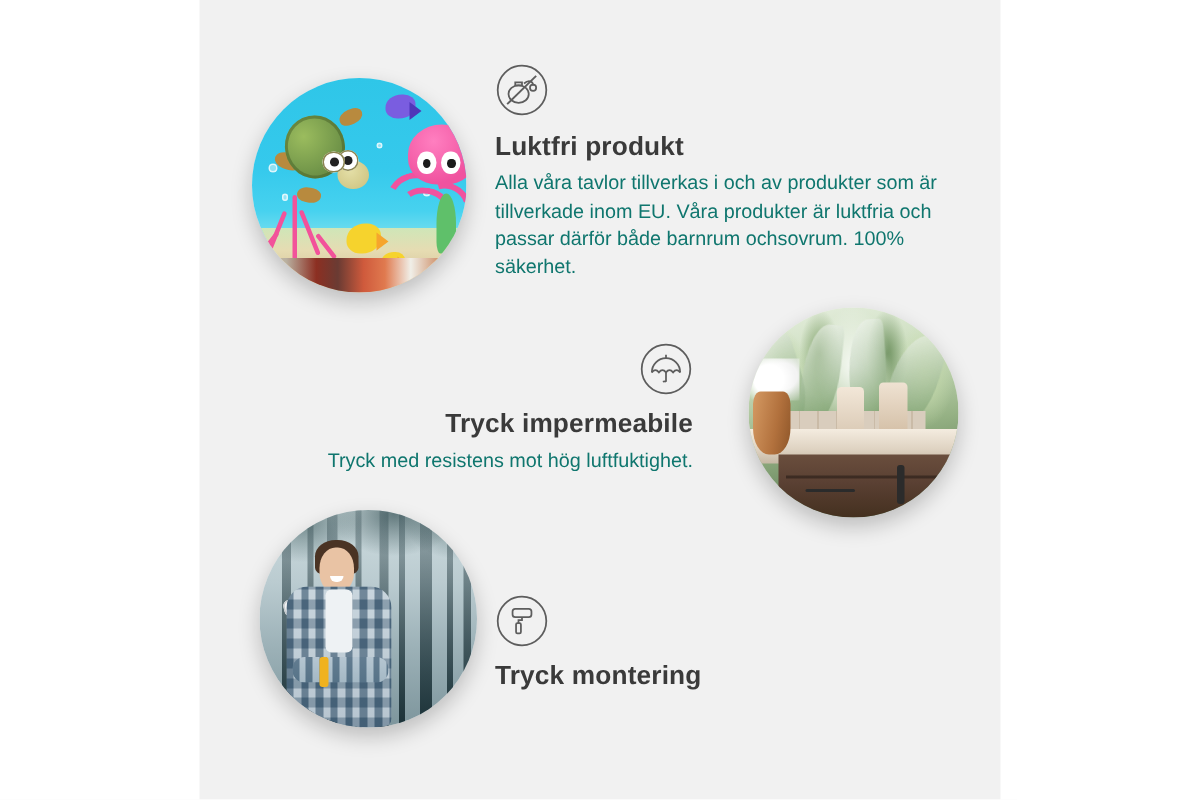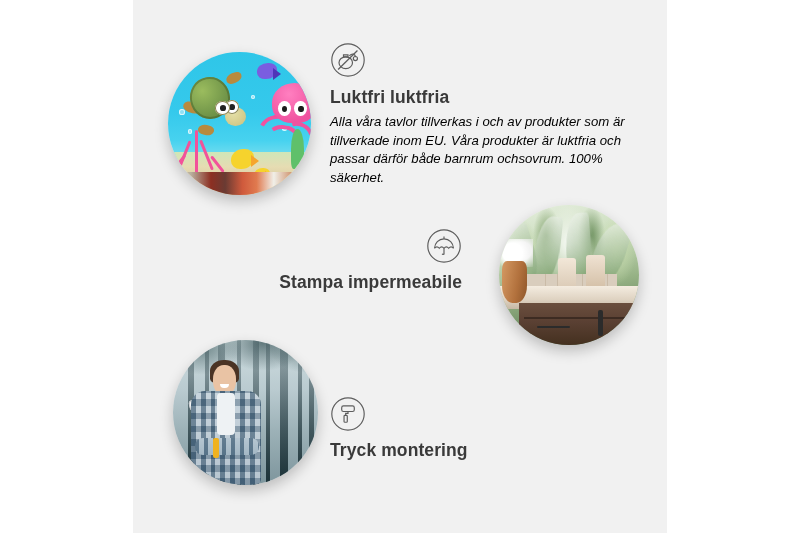--- a/index.html
+++ b/index.html
@@ -294,22 +294,21 @@
     margin: 0 0 5px 0;
     font-size: 17.5px;
     font-weight: bold;
     color: #3a3a3a;
     letter-spacing: 0.1px;
   }
   .feature p {
     margin: 0;
     font-size: 13.2px;
     line-height: 18.5px;
-    color: #000000;
-    font-style: italic;
+    color: #0f766e;
   }
 
   #feat-odour  { left: 330px; top: 42px;  width: 302px; text-align: left; }
   #feat-odour .icon-wrap { margin-bottom: 9px; }
 
   #feat-water  { left: 210px; top: 228px; width: 252px; text-align: right; }
   #feat-water .icon-wrap { margin-bottom: 8px; }
 
   #feat-mount  { left: 330px; top: 396px; width: 250px; text-align: left; }
   #feat-mount .icon-wrap { margin-bottom: 8px; }
@@ -371,21 +370,21 @@
     <div class="icon-wrap">
       <svg width="36" height="36" viewBox="0 0 40 40" aria-hidden="true">
         <circle cx="20" cy="20" r="18" fill="none" stroke="#5d5d5d" stroke-width="1.3"></circle>
         <ellipse cx="17.5" cy="23" rx="7.5" ry="6.5" fill="none" stroke="#5d5d5d" stroke-width="1.3"></ellipse>
         <path d="M15 16.5 h5 v-2.2 h-5 z" fill="none" stroke="#5d5d5d" stroke-width="1.3"></path>
         <path d="M21.5 15.2 c4 -3.4 7 -1 6.6 1.6" fill="none" stroke="#5d5d5d" stroke-width="1.3"></path>
         <circle cx="28.2" cy="18.4" r="2.3" fill="none" stroke="#5d5d5d" stroke-width="1.3"></circle>
         <line x1="9" y1="30.5" x2="30.5" y2="9.5" stroke="#5d5d5d" stroke-width="1.4"></line>
       </svg>
     </div>
-    <h3>Luktfri luktfria</h3>
+    <h3>Luktfri produkt</h3>
     <p>Alla våra tavlor tillverkas i och av produkter som är tillverkade inom EU. Våra produkter är luktfria och passar därför både barnrum ochsovrum. 100% säkerhet.</p>
   </div>
 
   <div class="circle-img" id="img-bath">
     <div class="scene">
       <div class="bath-wall">
         <div class="leaf l1"></div>
         <div class="leaf l2"></div>
         <div class="leaf l3"></div>
         <div class="leaf l4"></div>
@@ -409,21 +408,22 @@
     <div class="icon-wrap">
       <svg width="36" height="36" viewBox="0 0 40 40" aria-hidden="true">
         <circle cx="20" cy="20" r="18" fill="none" stroke="#5d5d5d" stroke-width="1.3"></circle>
         <path d="M9.5 22.5 a10.5 10.5 0 0 1 21 0" fill="none" stroke="#5d5d5d" stroke-width="1.3"></path>
         <path d="M9.5 22.5 q2.6 -3.2 5.25 0 q2.6 -3.2 5.25 0 q2.6 -3.2 5.25 0 q2.6 -3.2 5.25 0" fill="none" stroke="#5d5d5d" stroke-width="1.3"></path>
         <line x1="20" y1="22.5" x2="20" y2="29.5" stroke="#5d5d5d" stroke-width="1.3"></line>
         <path d="M20 29.5 a2.3 2.3 0 0 0 -2.3 -0.1" fill="none" stroke="#5d5d5d" stroke-width="1.3"></path>
         <line x1="20" y1="12" x2="20" y2="9.5" stroke="#5d5d5d" stroke-width="1.3"></line>
       </svg>
     </div>
-    <h3>Stampa impermeabile</h3>
+    <h3>Tryck impermeabile</h3>
+    <p>Tryck med resistens mot hög luftfuktighet.</p>
   </div>
 
   <div class="circle-img" id="img-forest">
     <div class="scene">
       <div class="forest-bg">
         <div class="canopy"></div>
         <div class="trunk t1"></div>
         <div class="trunk t2"></div>
         <div class="trunk t3"></div>
         <div class="trunk t4"></div>

